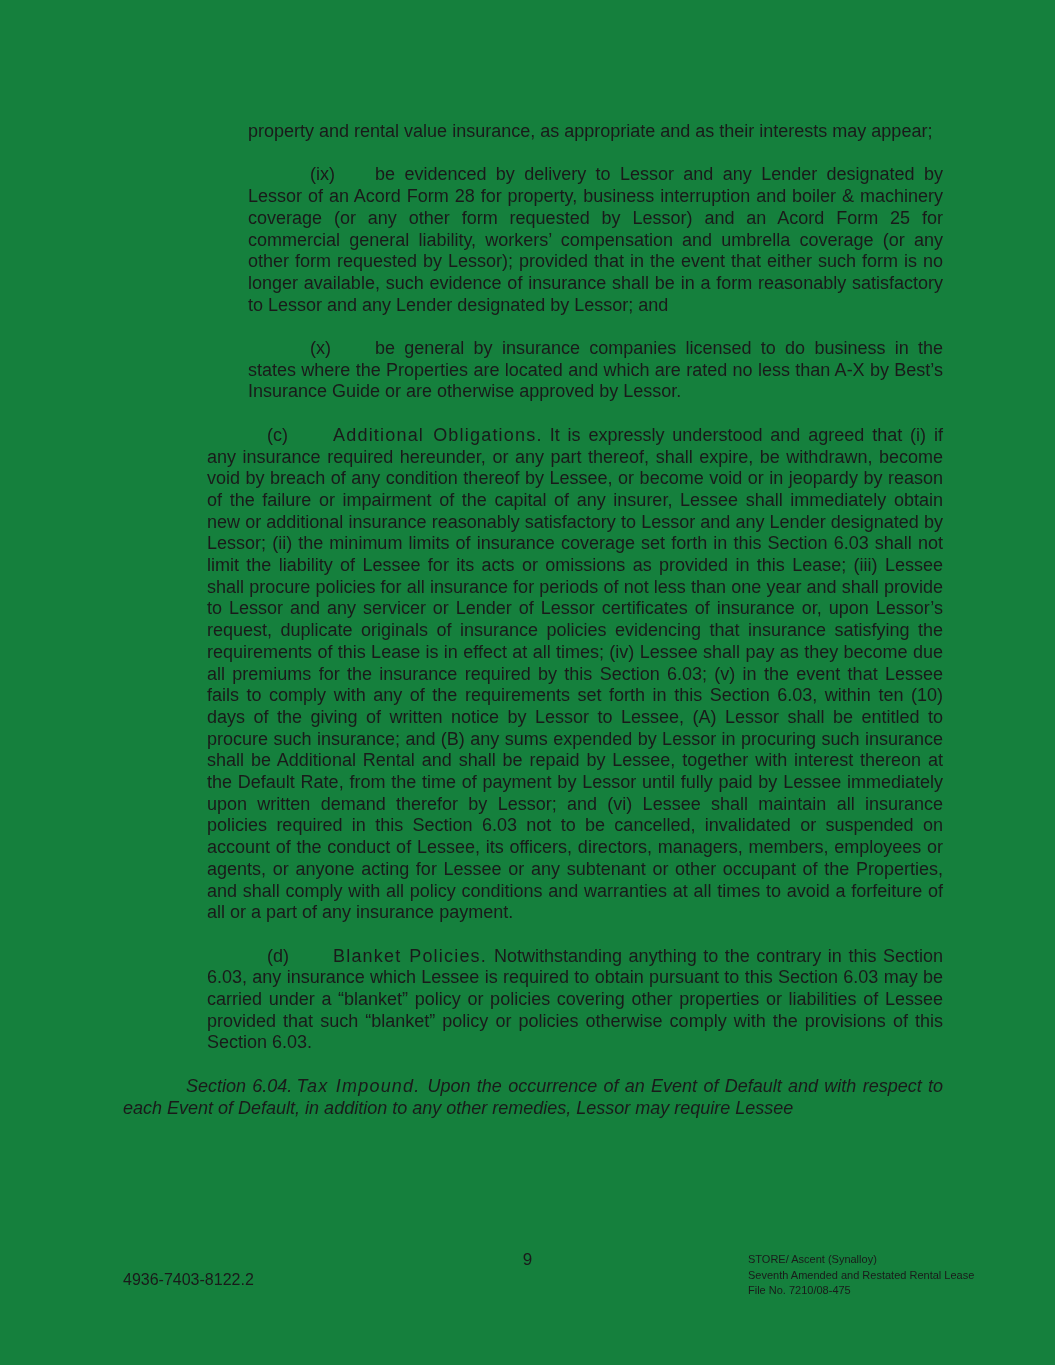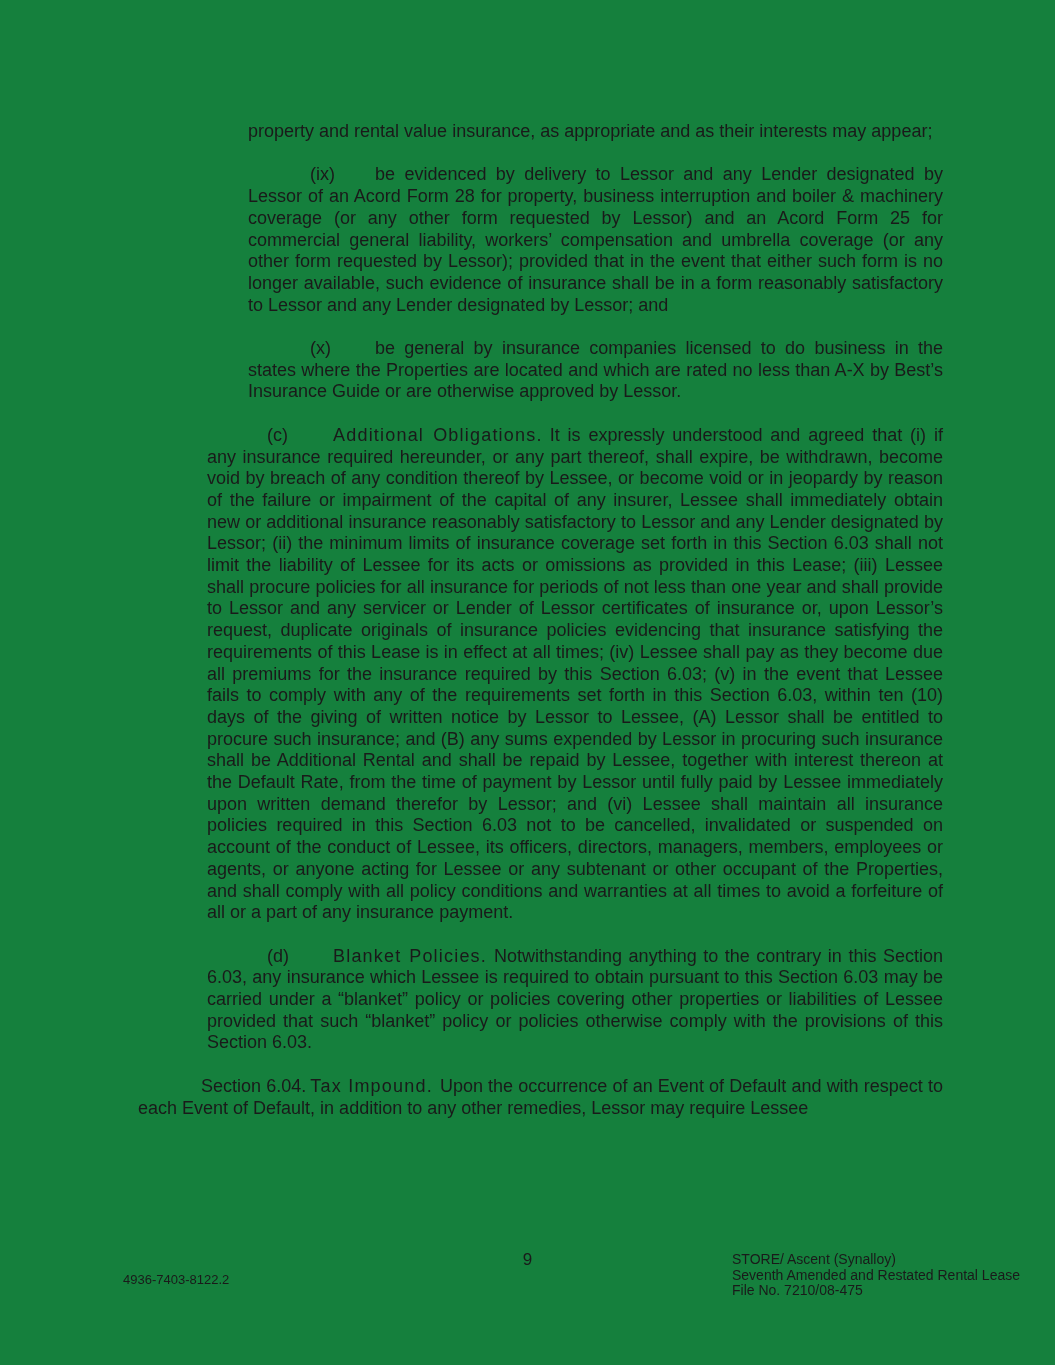--- a/index.html
+++ b/index.html
@@ -35,59 +35,60 @@
   p.sub.labeled {
     text-indent: 62px;    
   }
   
   p.lettered {
     margin-left: 84px;    
     text-indent: 60px;    
   }
   
   p.section {
-    margin-left: 15px;
+    margin-left: 0;
     text-indent: 63px;    
     margin-bottom: 0;
+    font-style: italic;
   }
   .plabel {
     display: inline-block;
     width: 65px;
     text-indent: 0;
   }
   .plabel.wide { width: 66px; }
   .pheading {
     letter-spacing: 1.2px;
     margin-right: 7px;
   }
   .pprefix {
     margin-right: 4px;
   }
   
   #footer-doc-id {
     position: absolute;
     left: 123px;
     top: 1272px;
-    font-size: 13px;
+    font-size: 16px;
     line-height: 15px;
   }
   #footer-page-number {
     position: absolute;
     left: 0;
     right: 0;
     top: 1250px;
     text-align: center;
     font-size: 17px;
     line-height: 20px;
   }
   #footer-right {
     position: absolute;
-    left: 732px;
+    left: 748px;
     top: 1252px;
-    font-size: 14px;
+    font-size: 11px;
     line-height: 15.5px;
   }
 </style>
 </head>
 <body>
 
 <div id="page">
 
   <div id="content">
 

